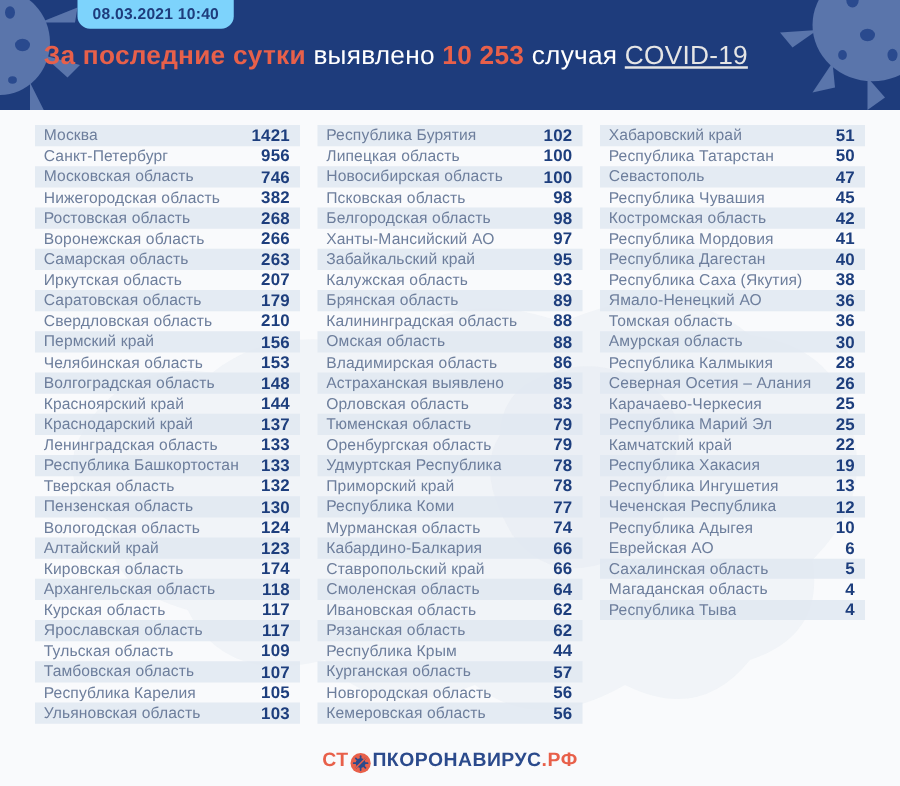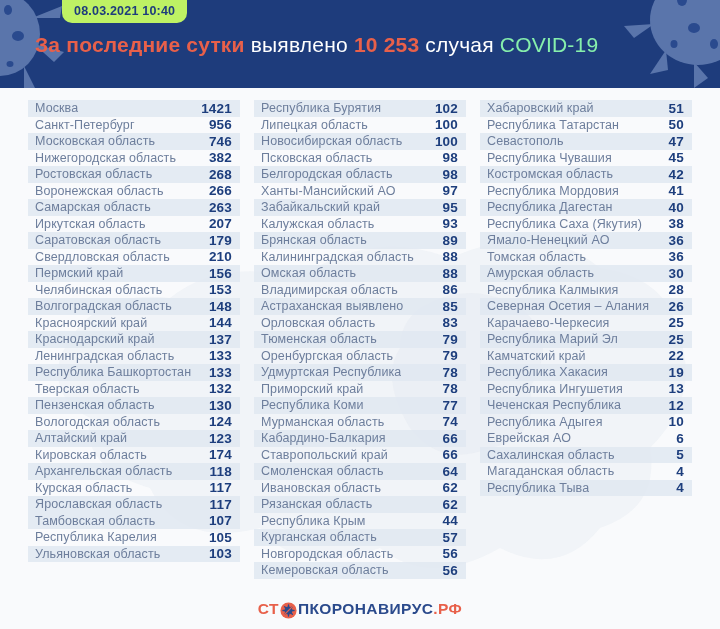--- a/index.html
+++ b/index.html
@@ -11,31 +11,31 @@
   
   .header{
     position:absolute;top:0;left:0;width:720px;height:88px;
     background:#1e3c7c;overflow:hidden;
   }
   .blob{position:absolute;pointer-events:none;}
   .blob-left{left:-38px;top:-18px;}
   .blob-right{right:-40px;top:-30px;}
   .timestamp-badge{
     position:absolute;left:62px;top:0;
-    background:#bef264;border-radius:0 0 10px 10px;
+    background:#7dd3fc;border-radius:0 0 10px 10px;
     padding:4px 12px 5px 12px;
     font-size:12.5px;font-weight:bold;color:#1e3c7c;letter-spacing:.2px;
   }
   .headline{
     position:absolute;left:35px;top:33px;
     font-size:21px;letter-spacing:.2px;white-space:nowrap;
   }
   .hl-accent{color:#e8604a;font-weight:bold;}
   .hl-white{color:#ffffff;font-weight:500;}
-  .hl-covid{color:#86efac;font-weight:300;}
+  .hl-covid{color:#e5e5e5;font-weight:300;text-decoration:underline;}
   
   .body-area{
     position:absolute;top:88px;left:0;width:720px;height:541px;
     background:#f9fafc;
   }
   .map-watermark{position:absolute;left:0;top:20px;opacity:.7;}
   
   .columns{
     position:absolute;top:12px;left:28px;width:664px;
     display:flex;gap:14px;
@@ -222,20 +222,24 @@
           <span class="region-value">118</span>
         </div>
         <div class="row">
           <span class="region-name">Курская область</span>
           <span class="region-value">117</span>
         </div>
         <div class="row striped">
           <span class="region-name">Ярославская область</span>
           <span class="region-value">117</span>
         </div>
+        <div class="row">
+          <span class="region-name">Тульская область</span>
+          <span class="region-value">109</span>
+        </div>
         <div class="row striped">
           <span class="region-name">Тамбовская область</span>
           <span class="region-value">107</span>
         </div>
         <div class="row">
           <span class="region-name">Республика Карелия</span>
           <span class="region-value">105</span>
         </div>
         <div class="row striped">
           <span class="region-name">Ульяновская область</span>

